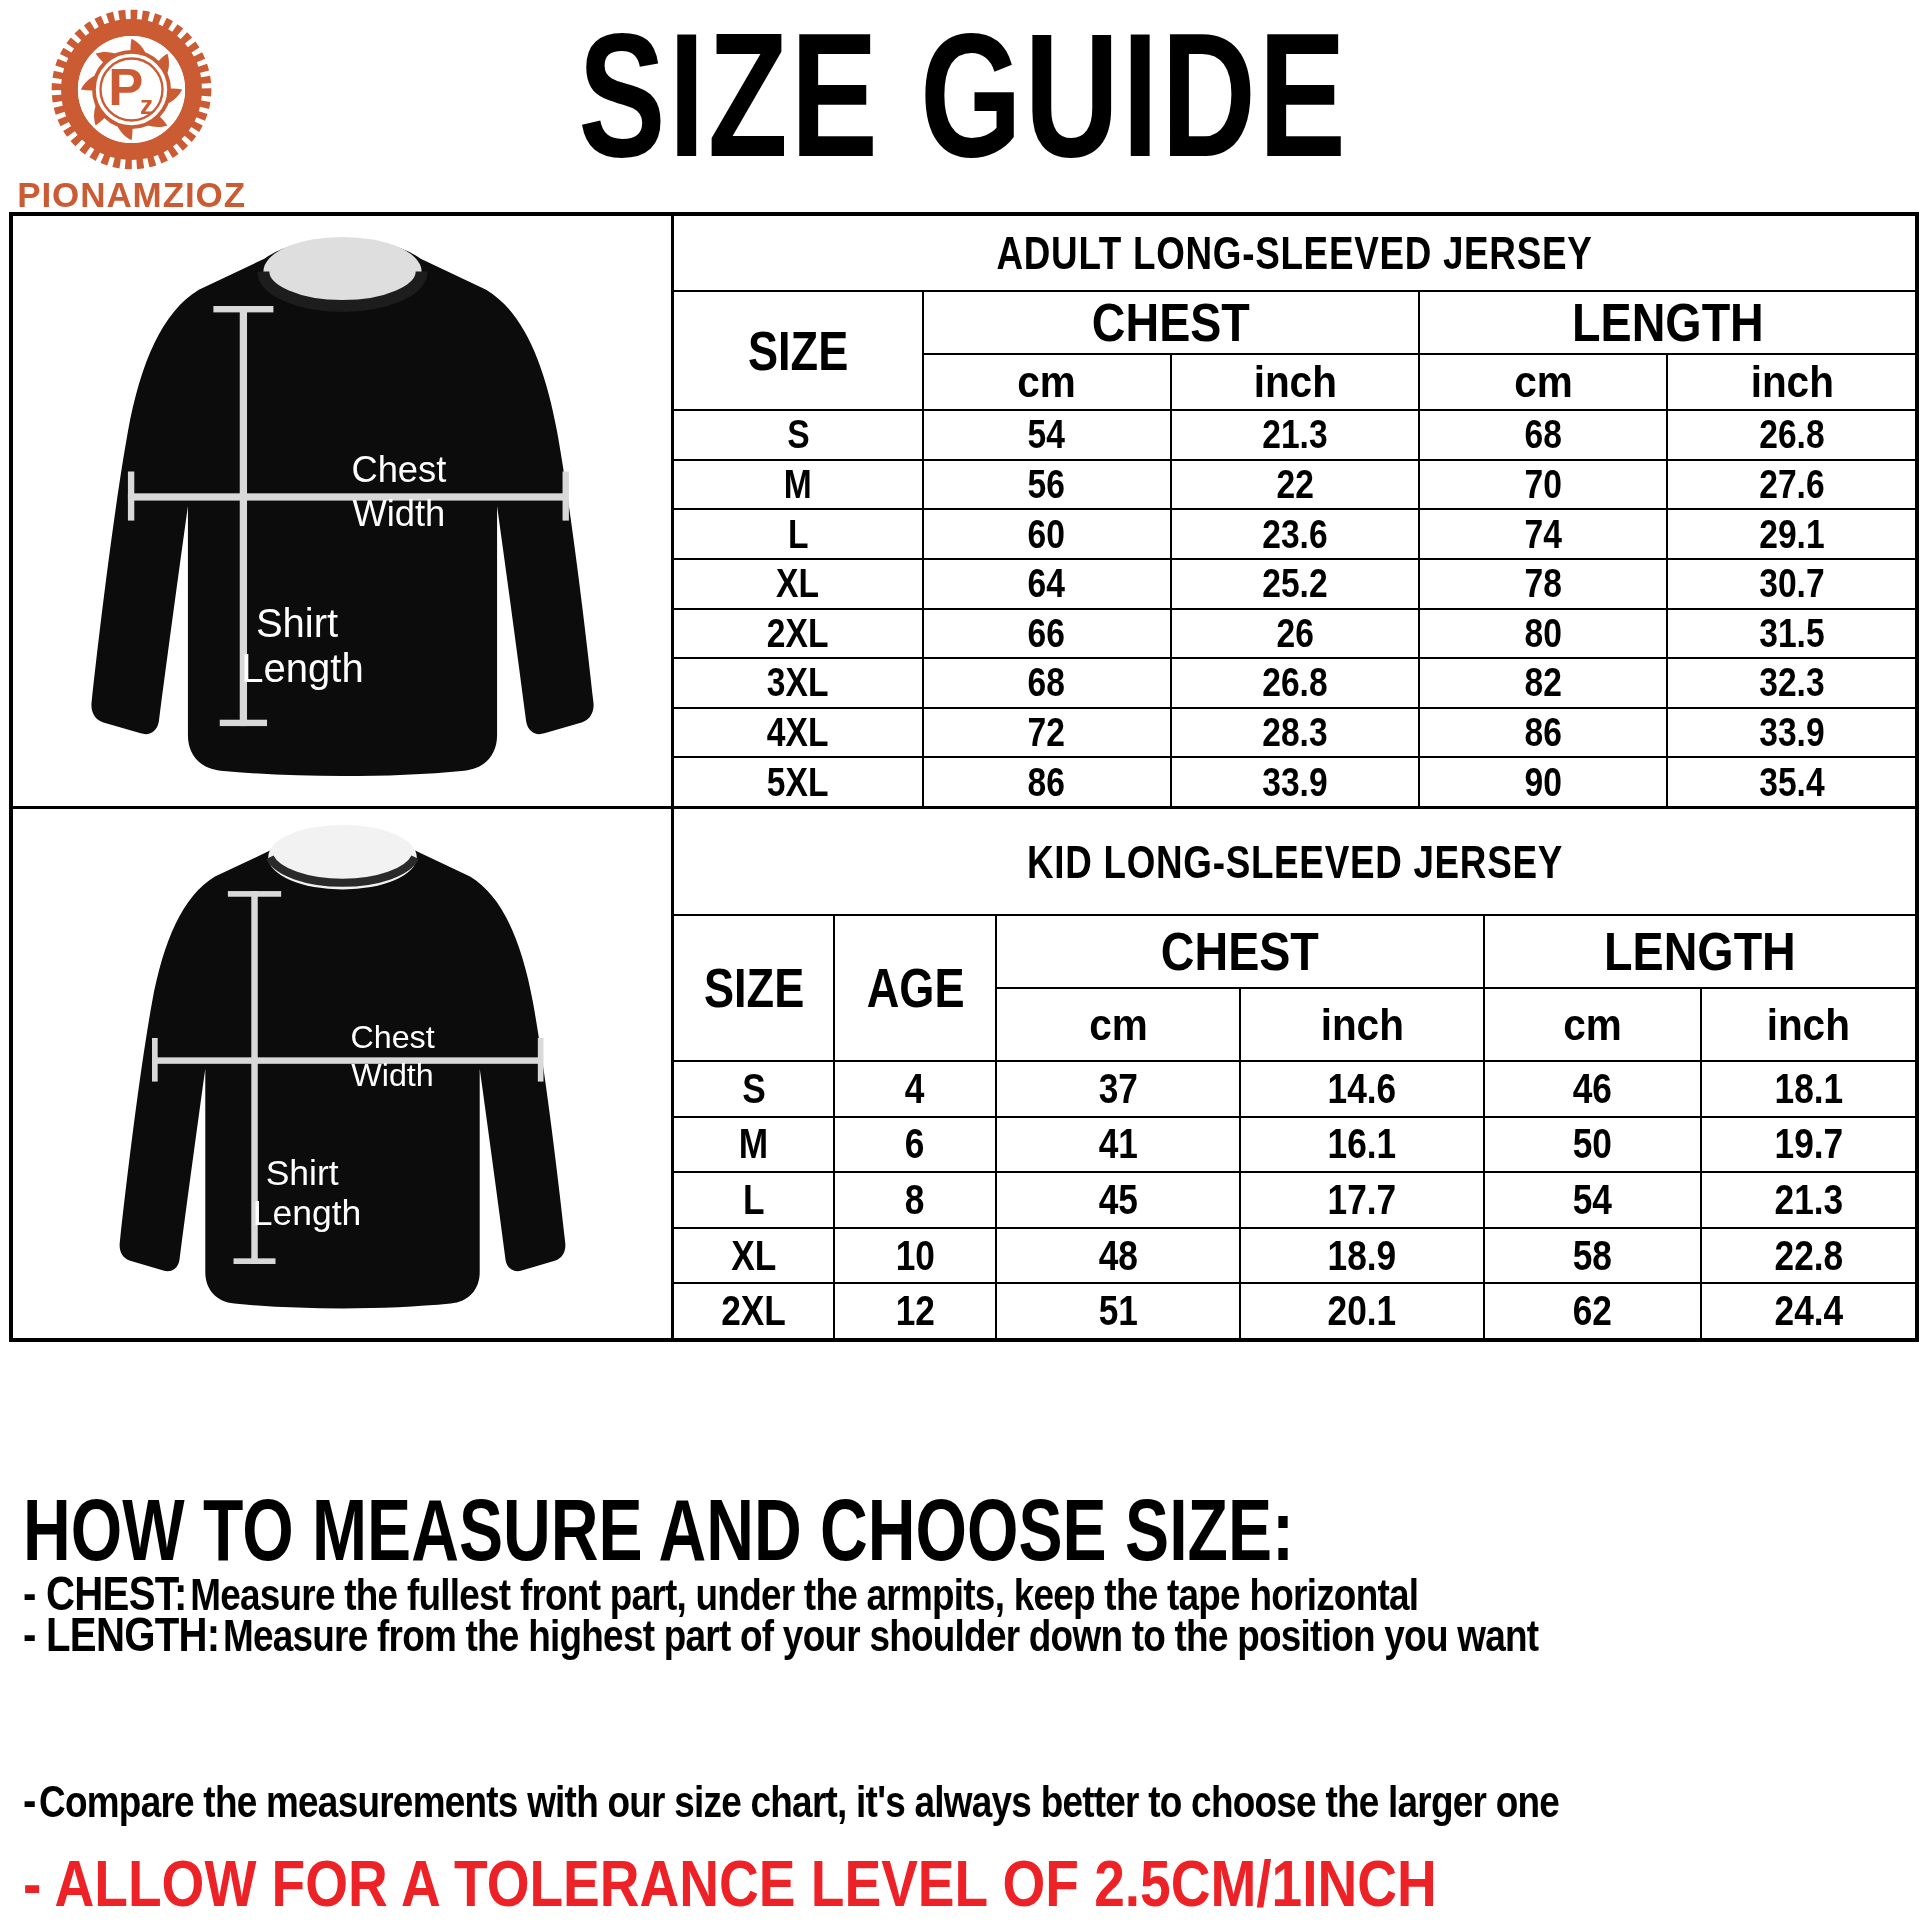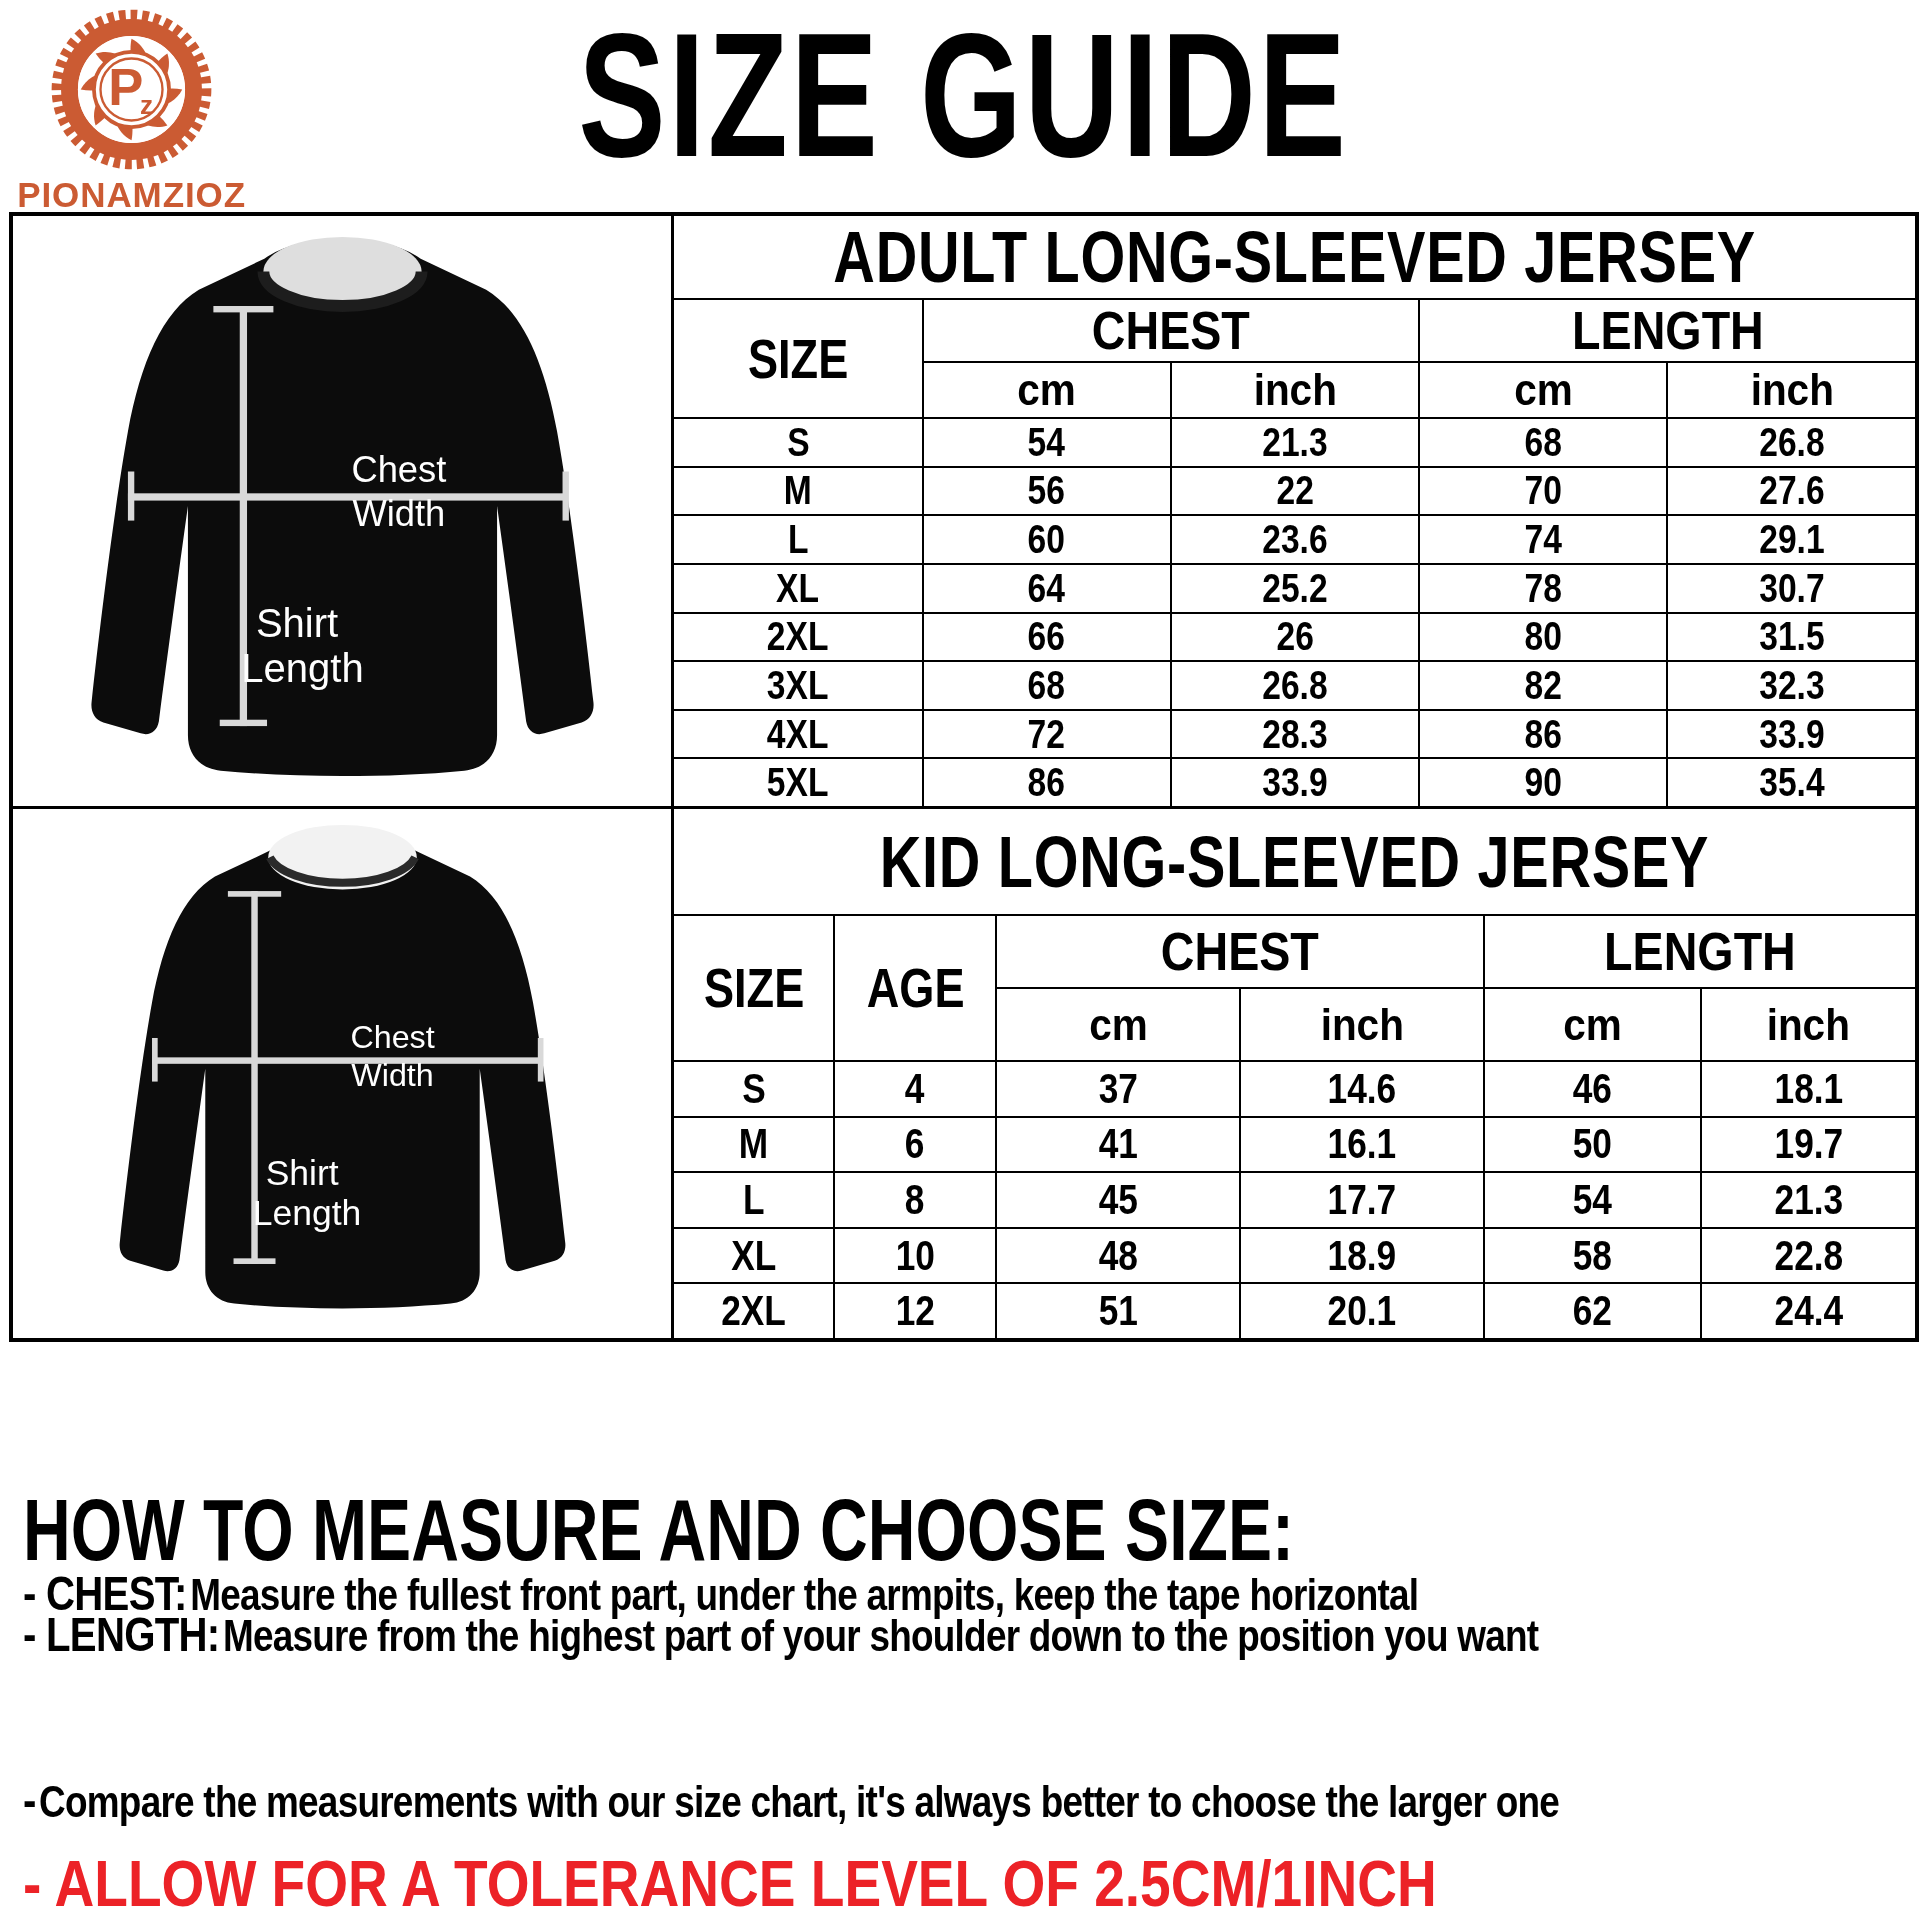--- a/index.html
+++ b/index.html
@@ -40,21 +40,21 @@
   table.sizes-table { border-collapse:collapse; width:100%; height:100%; table-layout:fixed; }
   table.sizes-table td {
     border:2.8px solid #000; text-align:center; vertical-align:middle;
     padding:0; font-weight:bold; overflow:hidden;
   }
   table.sizes-table tr > td:first-child { border-left:none; }
   table.sizes-table tr > td:last-child { border-right:none; }
   table.sizes-table tr:first-child > td { border-top:none; }
   table.sizes-table tr:last-child > td { border-bottom:none; }
 
-  td.tbl-title { font-size:72px; }
+  td.tbl-title { font-size:46px; }
   td.tbl-title .cond { transform:scaleX(0.80); letter-spacing:0.9px; }
   td.col-head { font-size:53px; letter-spacing:0px; }
   td.col-head .cond { transform:scaleX(0.88); }
   td.unit-head { font-size:45px; }
   td.unit-head .cond { transform:scaleX(0.90); }
   td.size-head { font-size:55px;margin-left:12px; }
   td.size-head .cond { transform:scaleX(0.82); }
   td.data-cell { font-size:40px; }
   td.data-cell .cond { transform:scaleX(0.84); }
   .kid-area td.data-cell { font-size:42px; }

